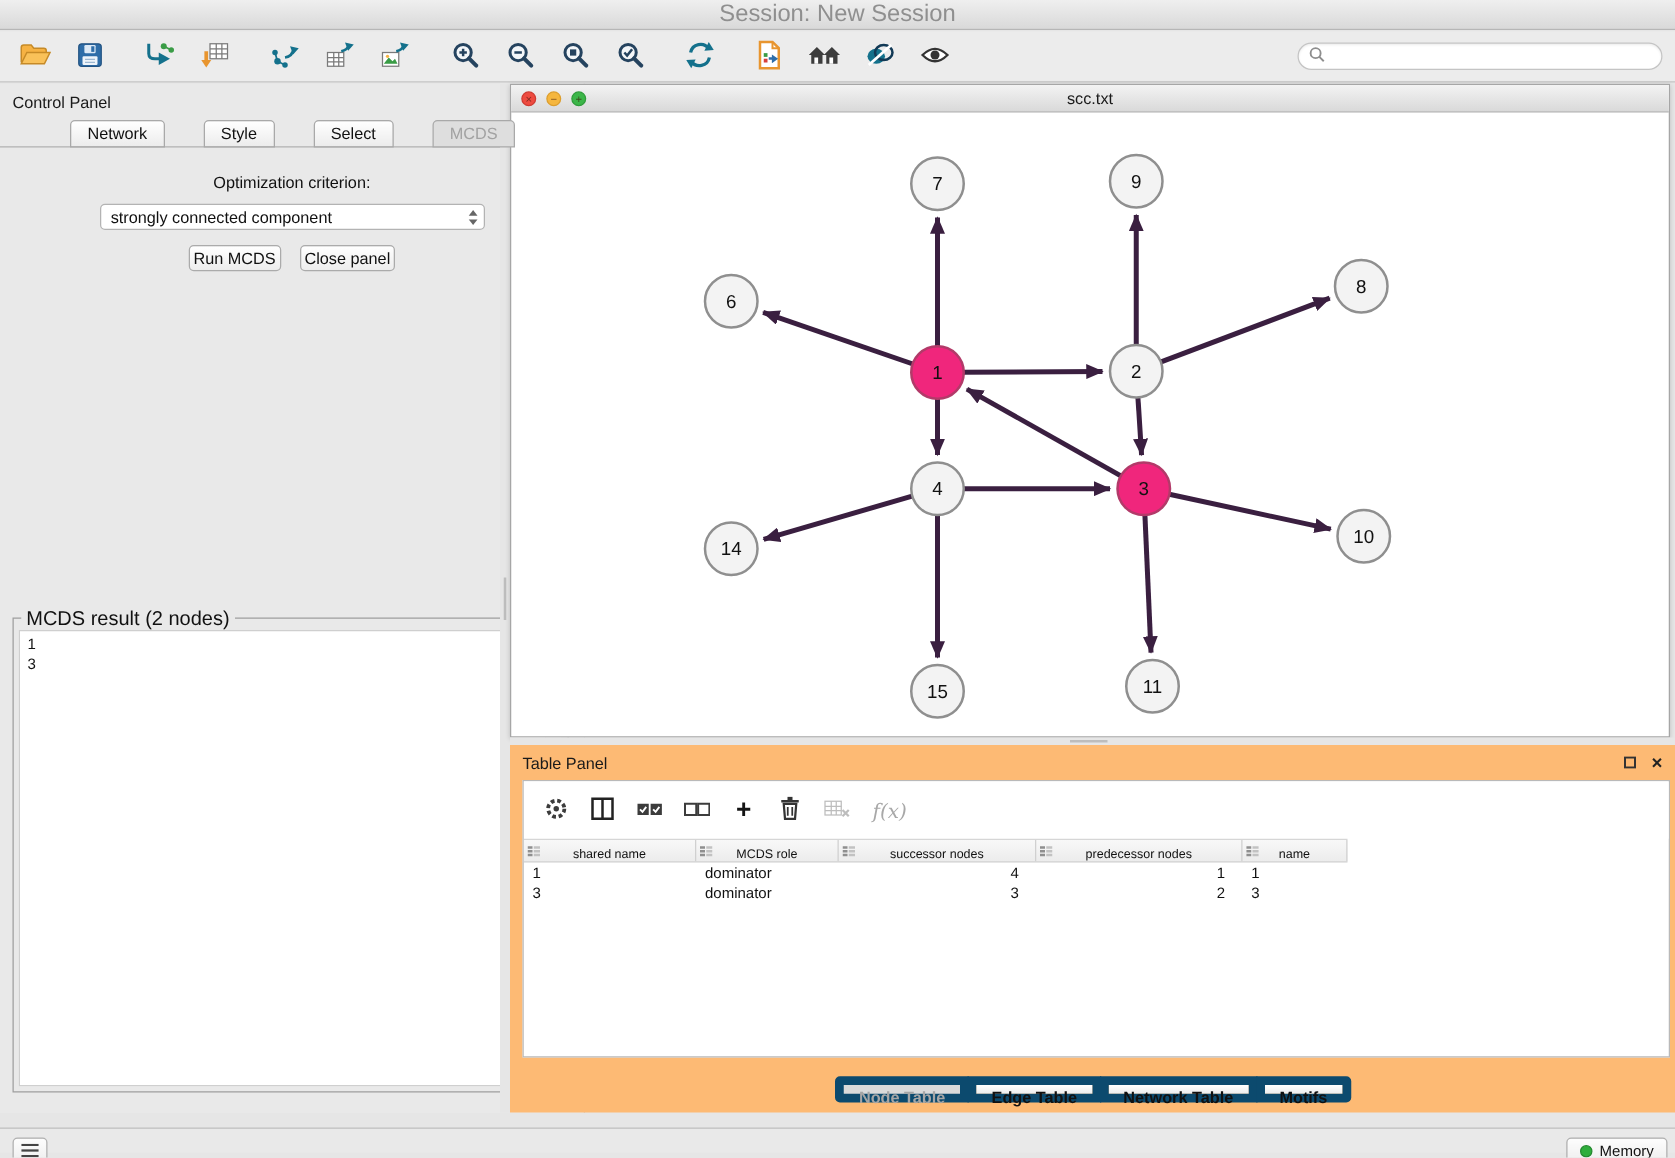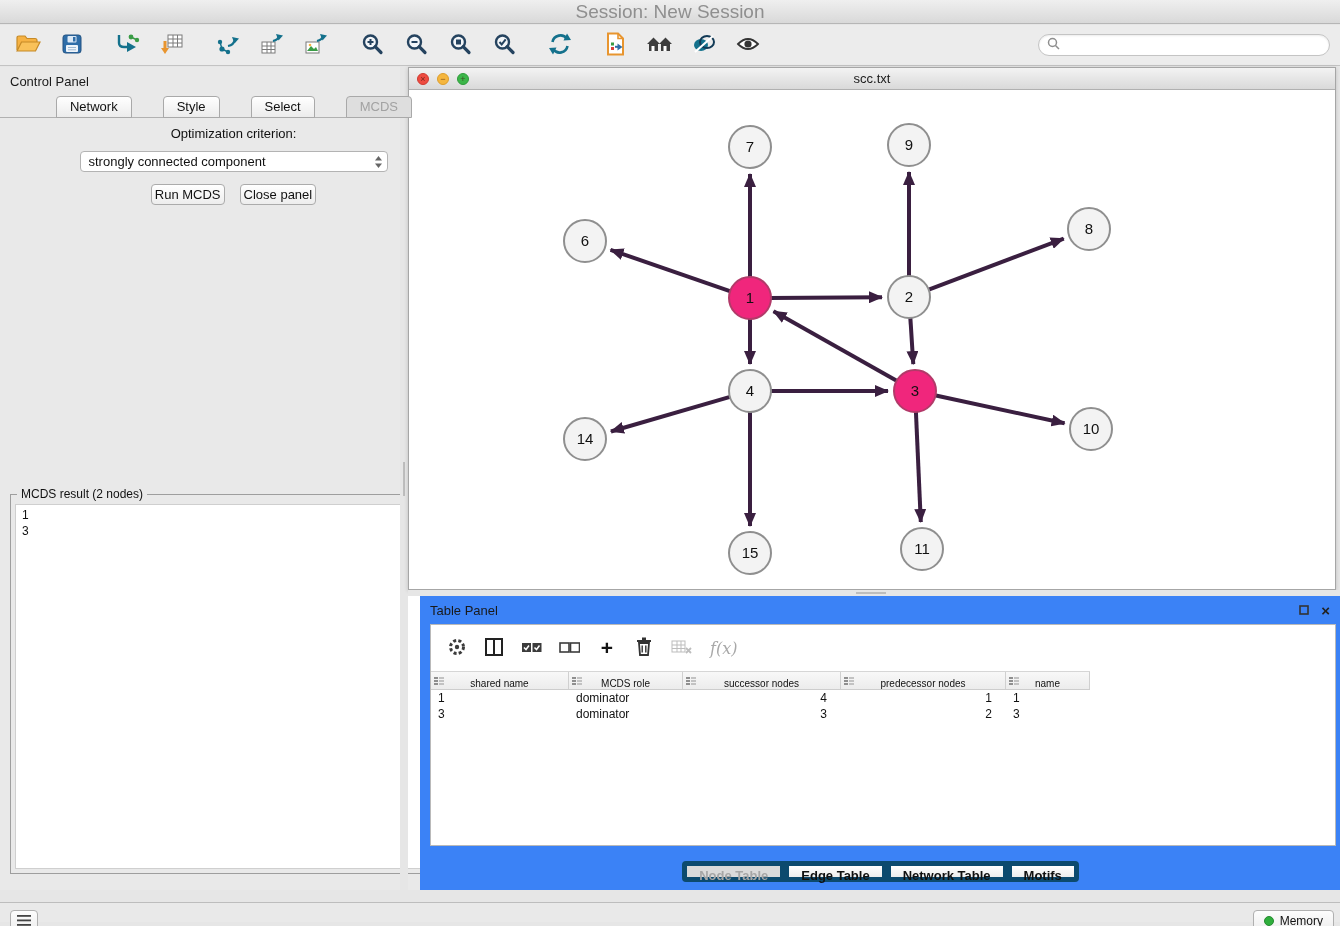--- a/index.html
+++ b/index.html
@@ -32,30 +32,30 @@
   .control-panel { position:absolute; top:67px; left:0; width:468px; bottom:36px;
     background:#e9e9e9; border-right:1px solid #bdbdbd; }
   .cp-tabs { position:absolute; top:29px; left:0; right:0; height:22px;
     display:flex; justify-content:center; align-items:flex-end; z-index:2;gap:32px; }
   .cp-tab { height:22px; padding:0 13px; line-height:20px; font-size:13px;
     background:linear-gradient(#ffffff,#ececec); border:1px solid #a9a9a9;
     border-radius:4px 4px 0 0; margin-right:-1px; color:#111; }
   .cp-tab.active { background:#dedede; color:#a2a2a2; }
   .cp-content { position:absolute; top:50px; left:0; right:0; bottom:0;
     border-top:1px solid #b1b1b1; background:#e9e9e9; }
-  .opt-label { text-align:center; margin-top:8px; font-size:13px; }
+  .opt-label { text-align:center; margin-top:20px; font-size:13px; }
   .dropdown { margin:10px auto 0; width:308px; height:21px; background:#fff;
     border:1px solid #b3b3b3; border-radius:4px; display:flex; align-items:center;
     padding:0 4px 0 8px; font-size:13px; }
   .dd-arrows { margin-left:auto; display:inline-flex; }
   .cp-buttons { display:flex; justify-content:center; gap:15px; margin-top:12px; }
   .cp-btn { height:21px; padding:0 3px; background:linear-gradient(#ffffff,#ededed);
     border:1px solid #ababab; border-radius:4px; font-size:13px; font-family:"Liberation Sans",sans-serif; color:#111; }
   .result-group { position:absolute; left:10px; right:12px; top:376px; bottom:16px; border:1px solid #9e9e9e; }
-  .result-legend { position:absolute; top:-8px; left:6px; background:#e9e9e9; padding:0 4px; font-size:12px; }
+  .result-legend { position:absolute; top:-8px; left:6px; background:#e9e9e9; padding:0 4px; font-size:16px; }
   .result-inner { position:absolute; top:9px; left:4px; right:4px; bottom:4px; background:#fff;
     border:1px solid #cfcfcf; font-size:12px; line-height:16px; padding:2px 18px 2px 6px; overflow:hidden; }
   .result-scroll { position:absolute; top:10px; right:5px; bottom:5px; width:13px;
     background:#fbfbfb; border-left:1px solid #e2e2e2; }
 
   
   .v-splitter { position:absolute; left:400px; width:8px; top:67px; bottom:36px; background:#e6e6e6; }
   .v-splitter .handle { position:absolute; left:3px; top:395px; width:2px; height:34px; background:#bdbdbd; }
   .h-splitter { position:absolute; left:408px; right:0; top:590px; height:6px; background:#e6e6e6; }
   .h-splitter .handle { position:absolute; left:448px; top:2px; width:30px; height:2px; background:#bdbdbd; }
@@ -69,38 +69,38 @@
   .traffic { position:absolute; left:8px; top:5px; display:flex; gap:8px; }
   .light { width:12px; height:12px; border-radius:50%; font-size:9px; line-height:11px;
     text-align:center; color:rgba(60,20,10,.65); }
   .light.red { background:#ee4b40; border:1px solid #cf3a31; }
   .light.yellow { background:#f5b63e; border:1px solid #dd9e2c; }
   .light.green { background:#3cb649; border:1px solid #2f9c3b; }
   #graph-svg { position:absolute; left:0; top:22px; }
   #graph-svg text { font-family:"Liberation Sans",sans-serif; }
 
   
-  .table-panel { position:absolute; left:420px; right:0; top:596px; height:294px; background:#3b82f6; }
+  .table-panel { position:absolute; left:408px; right:0; top:596px; height:294px; background:#fdba74; }
   .tp-body { position:absolute; top:28px; left:10px; right:4px; bottom:44px;
     background:#fff; border:1px solid #b9b9b9; overflow:hidden; }
   .tp-toolbar { height:46px; display:flex; align-items:center; gap:17px; padding:0 16px; background:#fff; }
   .tp-tool { display:flex; align-items:center; justify-content:center; min-width:20px; height:22px; }
   .plus-glyph { font-size:21px; font-weight:bold; color:#141414; line-height:20px; }
   .fx-glyph { font-family:"DejaVu Serif", serif; font-style:italic; font-size:16px; color:#a8a8a8; }
   .table-header { display:flex; height:19px; background:linear-gradient(#f8f8f8,#ececec);
     border-top:1px solid #d6d6d6; border-bottom:1px solid #cdcdcd; width:659px; }
   .th { position:relative; display:flex; align-items:flex-end; justify-content:center;
     border-right:1px solid #d0d0d0; height:100%; font-size:10px; color:#111; }
   .th-icon { position:absolute; left:3px; top:4px; }
   .tr { display:flex; height:16px; }
   .td { height:16px; line-height:16px; font-size:12px; padding:0 14px 0 7px;
     overflow:hidden; white-space:nowrap; }
   .tp-tabs { position:absolute; bottom:8px; left:0; right:0; display:flex; justify-content:center; }
   .tp-tab { height:21px; padding:0 12px; line-height:19px; font-size:13px; font-weight:bold;
-    background:linear-gradient(#ffffff,#ededed); border:5px solid #0c4a6e; margin-right:-1px; color:#111; }
+    background:linear-gradient(#ffffff,#ededed); border:7px solid #0c4a6e; margin-right:-1px; color:#111; }
   .tp-tab:first-child { border-radius:4px 0 0 4px; }
   .tp-tab:last-child { border-radius:0 4px 4px 0; }
   .tp-tab.active { background:#dadada; color:#a6a6a6; }
 
   
   .statusbar { position:absolute; bottom:4px; left:0; right:0; height:20px;
     background:#e9e9e9; border-top:1px solid #bdbdbd; }
   .menu-btn { position:absolute; left:10px; top:7px; width:28px; height:22px;
     border:1px solid #b0b0b0; border-radius:4px; background:linear-gradient(#fdfdfd,#ededed);
     display:flex; align-items:center; justify-content:center; }

